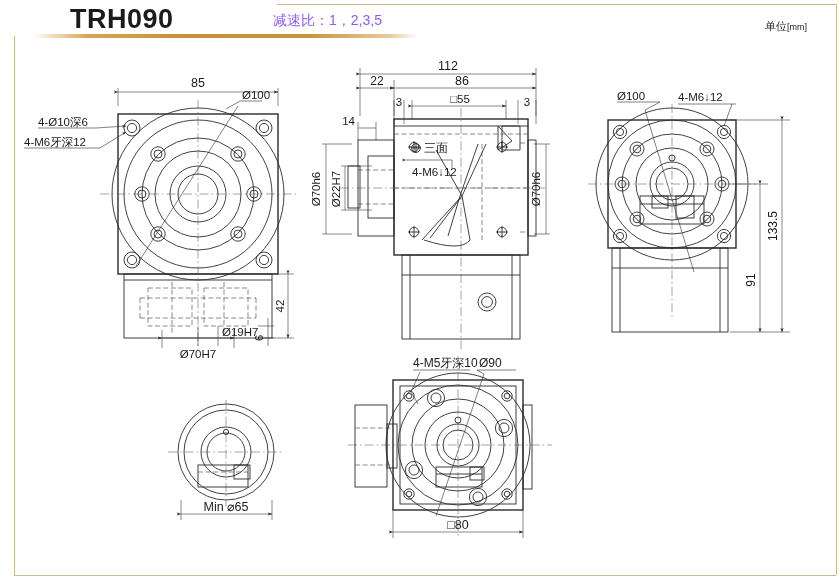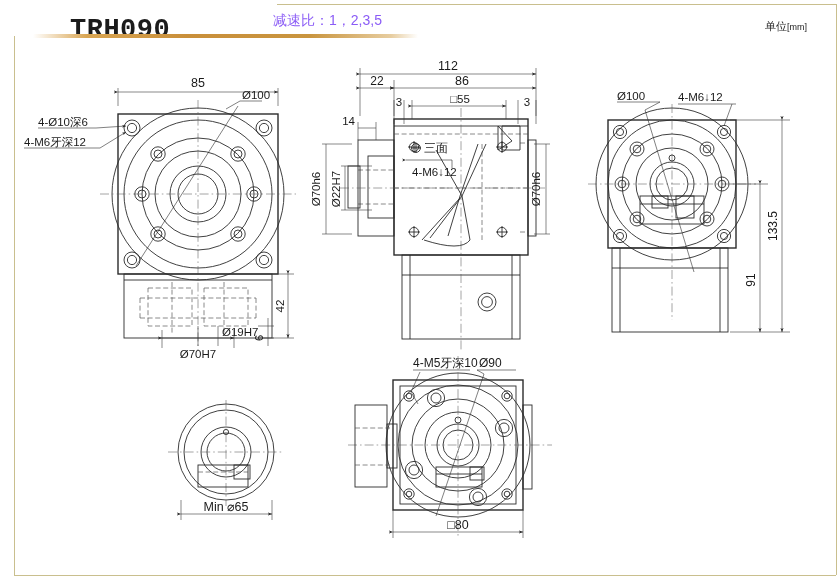--- a/index.html
+++ b/index.html
@@ -53,23 +53,22 @@
 
   
   .title-text {
     position: absolute;
     left: 70px;
     top: 4px;
     font-size: 27px;
     font-weight: bold;
     color: #1b1b1b;
     letter-spacing: 0.5px;
-    font-family: Liberation Mono, monospace;
+    font-family: Liberation Sans, sans-serif;
     white-space: nowrap;
-    margin-top: 11px;
   }
   .title-underline {
     position: absolute;
     left: 33px;
     top: 34px;
     width: 385px;
     height: 4px;
     background: linear-gradient(to right, #ffffff 0%, #d9a552 14%, #c98f3a 40%, #c9953f 72%, #e7cda0 93%, #ffffff 100%);
   }
   .ratio-text {

